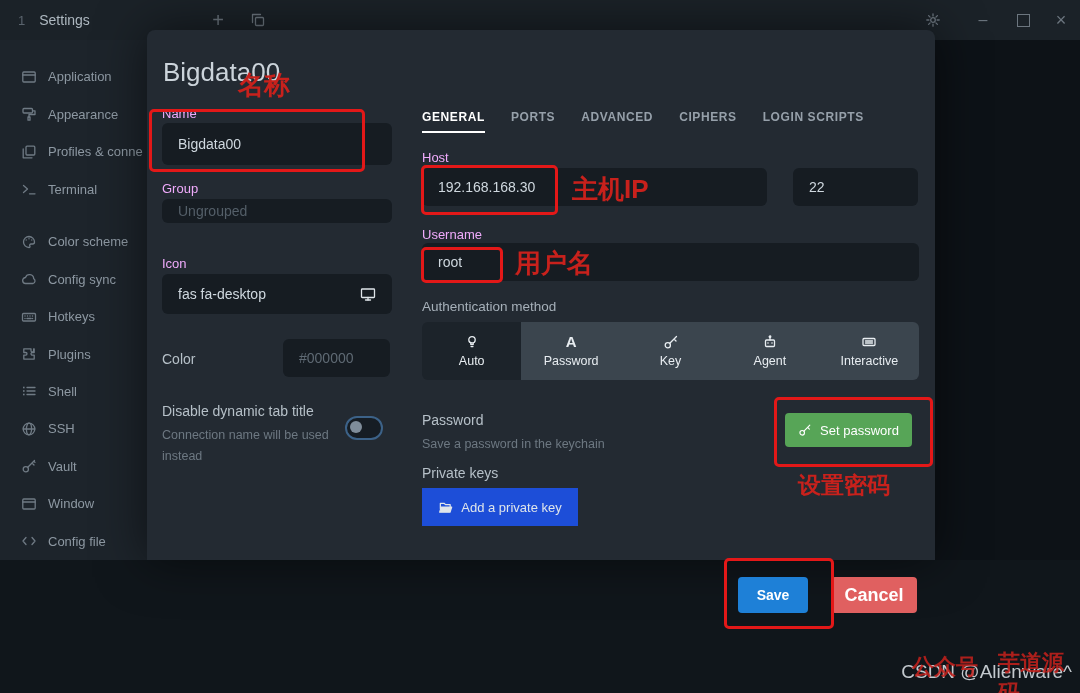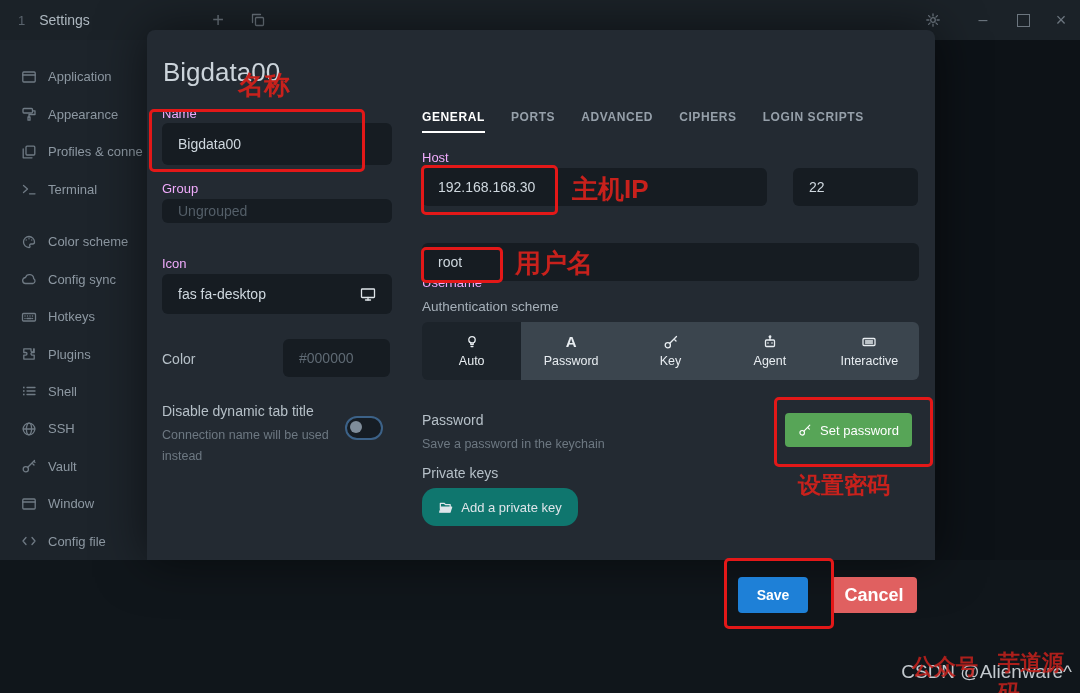--- a/index.html
+++ b/index.html
@@ -41,21 +41,21 @@
   .seg{position:absolute;left:275px;top:292px;width:497px;height:58px;display:flex;border-radius:6px;overflow:hidden;}
   .seg .opt{flex:1;background:#3b454e;display:flex;flex-direction:column;align-items:center;justify-content:center;gap:4px;
             color:#e8edf1;font-size:12.5px;cursor:default;}
   .seg .opt.active{background:#1c232a;}
   .seg .opt .ic{height:16px;display:flex;align-items:center;}
   .seg .fontA{font-weight:bold;font-size:15px;line-height:16px;}
   
   .btn{position:absolute;border:none;border-radius:4px;color:#fff;font-family:"Liberation Sans",sans-serif;
        font-size:13px;display:flex;align-items:center;justify-content:center;gap:8px;cursor:default;}
   .btn-green{background:#57a557;}
-  .btn-gray{background:#0f766e;color:#dfe5ea;border-radius:14px;}
+  .btn-gray{background:#1d4ed8;color:#dfe5ea;border-radius:0;}
   .btn-blue{background:#1e80d7;font-weight:bold;font-size:14px;}
   .btn-red{background:#e06060;font-weight:bold;font-size:18px;}
   
   .toggle{position:absolute;left:198px;top:386px;width:34px;height:20px;border:2px solid #3c6288;border-radius:12px;
           background:#161d24;cursor:default;}
   .toggle .knob{position:absolute;left:3px;top:3px;width:12px;height:12px;border-radius:50%;background:#7f8d9a;}
   
   .bottom-strip{position:absolute;left:0;top:560px;width:1080px;height:133px;background:#10161b;}
   .serial-row{position:absolute;left:0;top:636px;width:1080px;height:30px;}
   .watermark{position:absolute;right:8px;top:661px;font-size:19px;color:#c3c9ce;}
@@ -275,24 +275,24 @@
       <span class="dtab">CIPHERS</span>
       <span class="dtab">LOGIN SCRIPTS</span>
     </div>
 
     <label class="flabel" style="left:275px;top:120px;">Host</label>
     <input class="inp" style="left: 275px; top: 138px; width: 345px; height: 38px;" readonly="" value="192.168.168.30">
 
     <label class="flabel" style="left:646px;top:120px;margin-top:32px;">Port</label>
     <input class="inp" style="left: 646px; top: 138px; width: 125px; height: 38px;" readonly="" value="22">
 
-    <label class="flabel" style="left:275px;top:197px;margin-top:48px;">Username</label>
+    <label class="flabel" style="left:275px;top:197px;">Username</label>
     <input class="inp" style="left: 275px; top: 213px; width: 497px; height: 38px;" readonly="" value="root">
 
-    <label class="flabel" style="left:275px;top:269px;font-size:13.5px;color:#a6b0b9;">Authentication scheme</label>
+    <label class="flabel" style="left:275px;top:269px;font-size:13.5px;color:#a6b0b9;">Authentication method</label>
     <div class="seg">
       <div class="opt active">
         <span class="ic">
             <svg class="i" viewBox="0 0 16 16">
               <circle cx="8" cy="5.8" r="3.2"></circle>
               <path d="M6.8 8.8v1.8h2.4V8.8"></path>
               <line x1="7" y1="12.6" x2="9" y2="12.6"></line>
             </svg>
           </span>
         <span>Auto</span>

